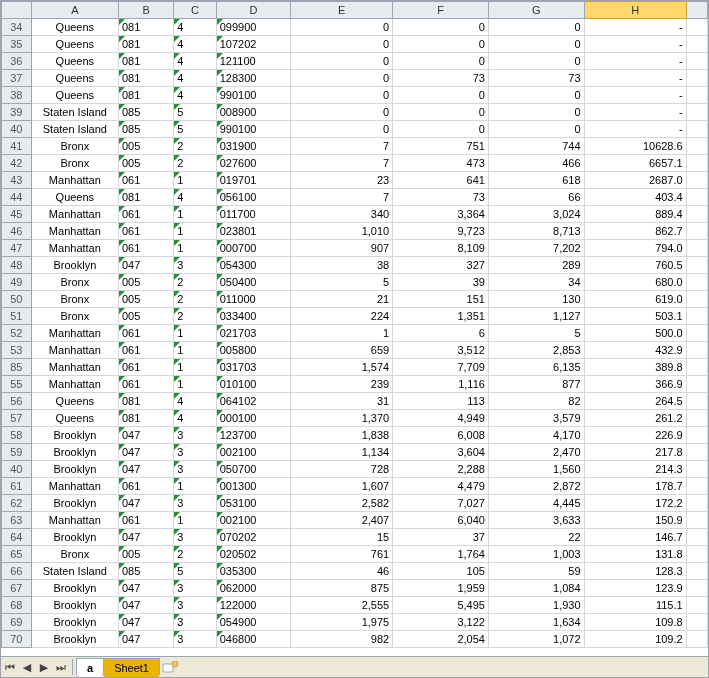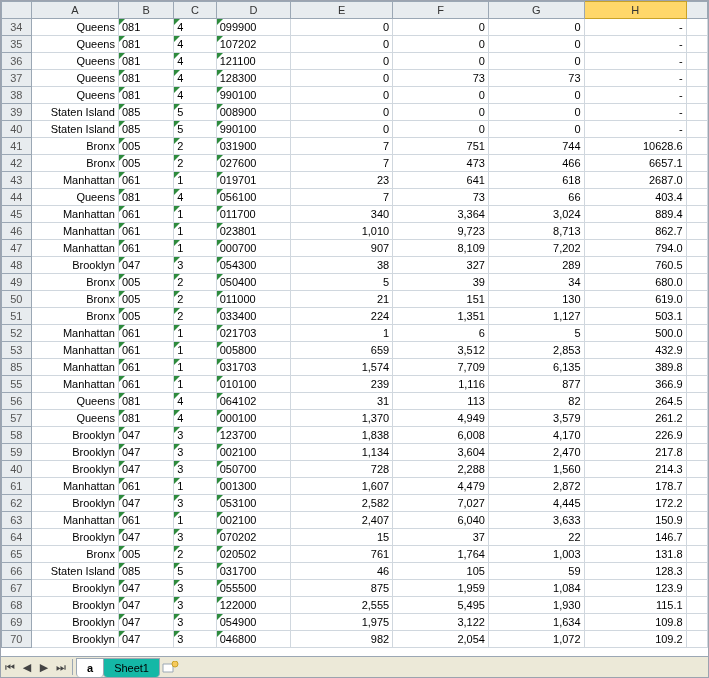--- a/index.html
+++ b/index.html
@@ -3,28 +3,28 @@
 <meta charset="utf-8">
 <style>
   html,body{margin:0;padding:0;font-family:Arial,Helvetica,sans-serif;font-size:11px;color:#000;background:#fff;user-select:none;}
   .sheet{width:709px;height:678px;display:flex;flex-direction:column;border:1px solid #9ca3af;box-sizing:border-box;}
   .grid{flex:1 1 auto;overflow:hidden;}
   table{border-collapse:collapse;table-layout:fixed;width:100%;}
   th,td{border:1px solid #d0d7de;height:16px;line-height:16px;padding:0 3px;box-sizing:border-box;white-space:nowrap;overflow:hidden;font-size:11px;}
   th{background:#e8ecef;font-weight:normal;text-align:center;color:#333;border-color:#9ba7b4;}
   th.sel{background:#ffd76a;border-color:#c9a227;}
   td.rowhdr{background:#e8ecef;text-align:center;color:#555;border-color:#9ba7b4;}
-  td.txt{text-align:right;}
+  td.txt{text-align:center;}
   td.num{text-align:right;}
   td.marker{text-align:left;position:relative;}
   .tri{display:inline-block;position:absolute;top:0;left:0;width:0;height:0;border-top:6px solid #2e8b3d;border-right:6px solid transparent;}
   .tabs{flex:0 0 20px;height:20px;background:#ece9d8;border-top:1px solid #9ba7b4;display:flex;align-items:center;font-size:11px;}
   .navbtn{width:16px;height:16px;display:flex;align-items:center;justify-content:center;margin:0 0 0 1px;color:#444;cursor:pointer;}
   .vsep{width:1px;height:16px;background:#9ba7b4;margin:0 3px;}
-  .tab{padding:0 10px;height:18px;line-height:18px;border:1px solid #9ba7b4;border-bottom:none;background:#14b8a6;margin-right:-1px;border-radius:0 0 4px 4px;cursor:pointer;}
+  .tab{padding:0 10px;height:18px;line-height:18px;border:1px solid #9ba7b4;border-bottom:none;background:#eab308;margin-right:-1px;border-radius:0 0 4px 4px;cursor:pointer;}
   .tab.active{background:#ffffff;font-weight:bold;}
   .newtab{width:20px;height:14px;margin-left:2px;display:flex;align-items:center;justify-content:center;cursor:pointer;}
   col.cr{width:28px;} col.cA{width:82px;} col.cB{width:52px;} col.cC{width:40px;} col.cD{width:70px;}
   col.cE{width:96px;} col.cF{width:90px;} col.cG{width:90px;} col.cH{width:96px;} col.cX{width:20px;}
 </style>
 </head>
 <body>
 
 <div class="sheet">
   <div class="grid">
@@ -438,33 +438,33 @@
             <td class="num"><span>1,764</span></td>
             <td class="num"><span>1,003</span></td>
             <td class="num"><span>131.8</span></td>
             <td class="num"></td>
           </tr>
           <tr>
             <td class="rowhdr">66</td>
             <td class="txt"><span>Staten Island</span></td>
             <td class="marker"><span class="tri"></span><span>085</span></td>
             <td class="marker"><span class="tri"></span><span>5</span></td>
-            <td class="marker"><span class="tri"></span><span>031700</span></td>
+            <td class="marker"><span class="tri"></span><span>035300</span></td>
             <td class="num"><span>46</span></td>
             <td class="num"><span>105</span></td>
             <td class="num"><span>59</span></td>
             <td class="num"><span>128.3</span></td>
             <td class="num"></td>
           </tr>
           <tr>
             <td class="rowhdr">67</td>
             <td class="txt"><span>Brooklyn</span></td>
             <td class="marker"><span class="tri"></span><span>047</span></td>
             <td class="marker"><span class="tri"></span><span>3</span></td>
-            <td class="marker"><span class="tri"></span><span>055500</span></td>
+            <td class="marker"><span class="tri"></span><span>062000</span></td>
             <td class="num"><span>875</span></td>
             <td class="num"><span>1,959</span></td>
             <td class="num"><span>1,084</span></td>
             <td class="num"><span>123.9</span></td>
             <td class="num"></td>
           </tr>
           <tr>
             <td class="rowhdr">68</td>
             <td class="txt"><span>Brooklyn</span></td>
             <td class="marker"><span class="tri"></span><span>047</span></td>

